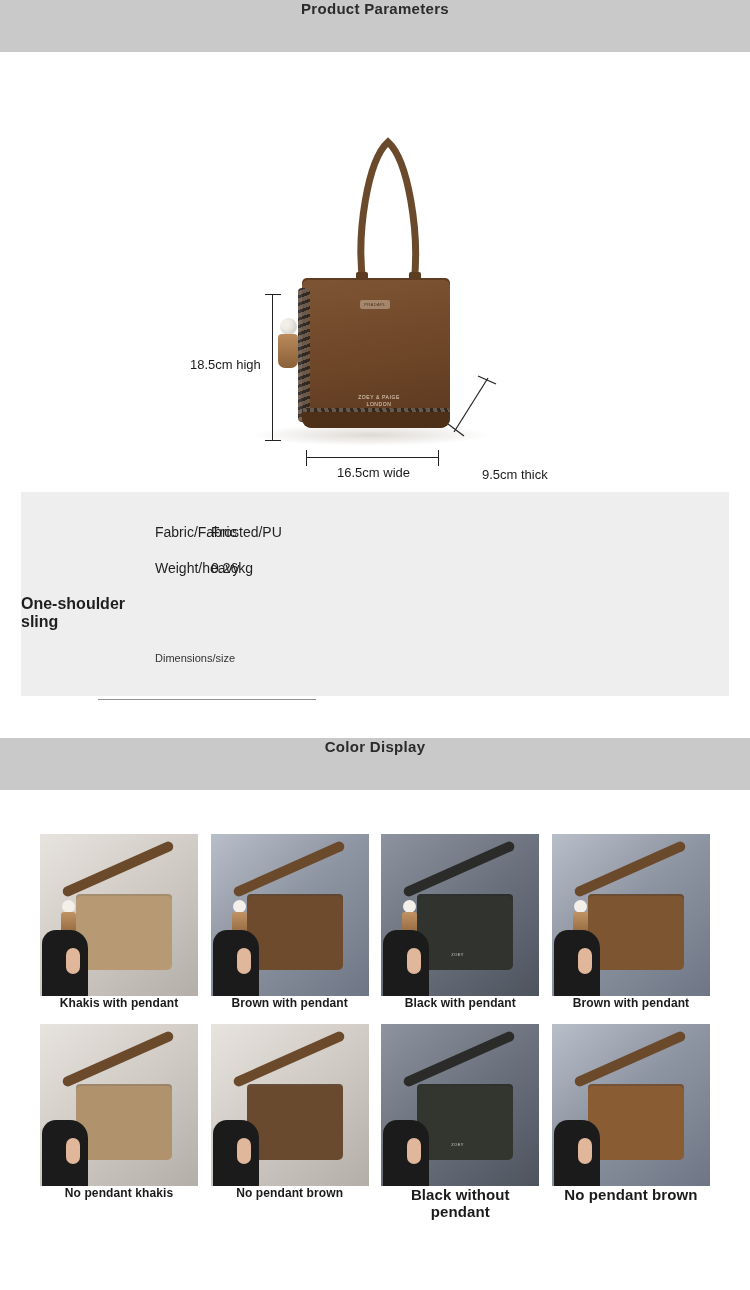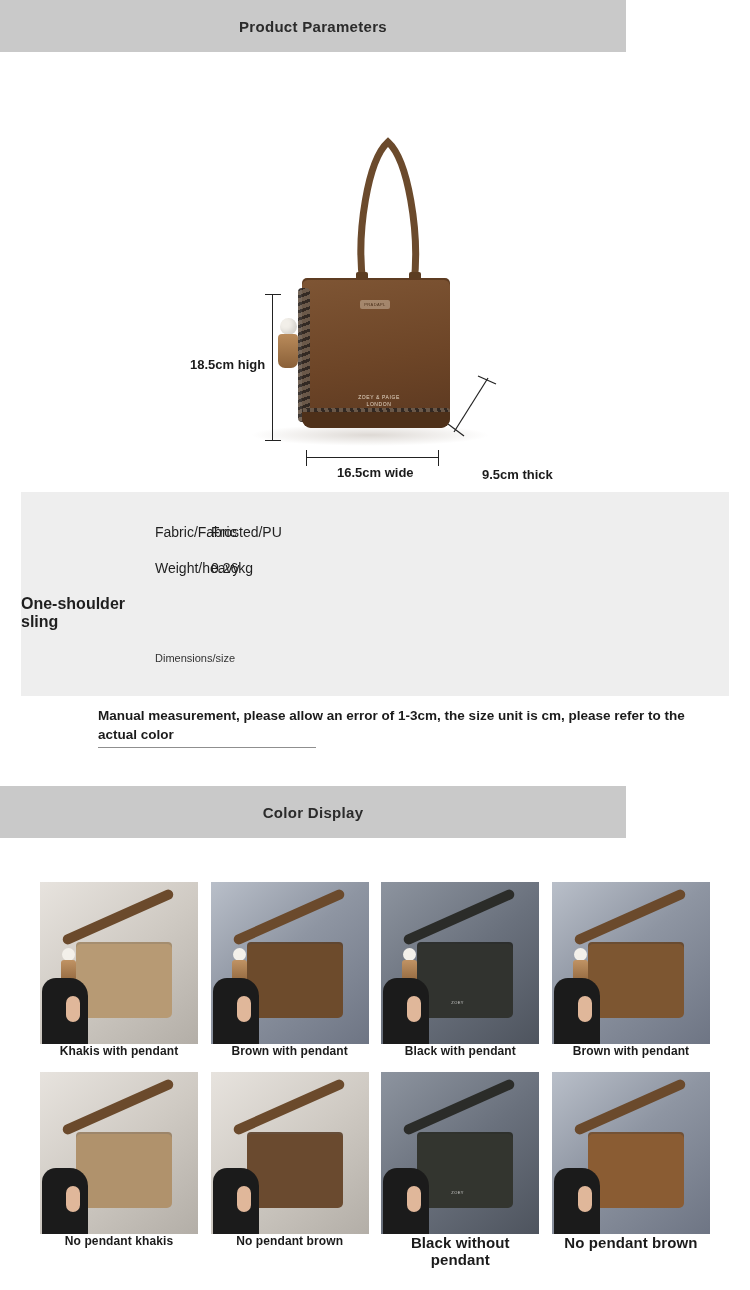--- a/index.html
+++ b/index.html
@@ -13,25 +13,25 @@
   .page {
     width: 750px;
     min-height: 1290px;
     position: relative;
     background: #ffffff;
     overflow: hidden;
   }
 
   
   .banner {
-    width: 626px;
+    width: 750px;
     height: 52px;
     background: #c9c9c9;
     display: flex;
-    align-items: center;
+    align-items: flex-start;
     justify-content: center;
   }
   .banner-title {
     font-size: 15px;
     font-weight: bold;
     color: #2b2b2b;
     letter-spacing: 0.3px;
   }
 
   
@@ -175,21 +175,21 @@
   }
 
   
   .dim-line { position: absolute; background: #222; }
   .dim-v { width: 1px; }
   .dim-h { height: 1px; }
 
   .dim-label {
     position: absolute;
     font-size: 13px;
-    font-weight: bold;
+    font-weight: normal;
     color: #1b1b1b;
     white-space: nowrap;
   }
 
   
   .spec-wrap {
     position: relative;
     width: 750px;
     padding: 0;
   }
@@ -434,21 +434,20 @@
         <div class="spec-val bold-small" style="white-space:pre-line;">One-shoulder
 sling</div>
       </div>
 
       <div class="spec-row">
         <div class="spec-key small">Dimensions/size</div>
       </div>
 
     </div>
 
-    <div class="note">Manual measurement, please allow an error of 1-3cm, the size unit is cm, please refer to the actual color</div>
     <div class="note-underline"></div>
   </div>
 
   <div class="spacer-30"></div>
 
   <div class="banner">
     <span class="banner-title">Color Display</span>
   </div>
 
   <div class="grid">

